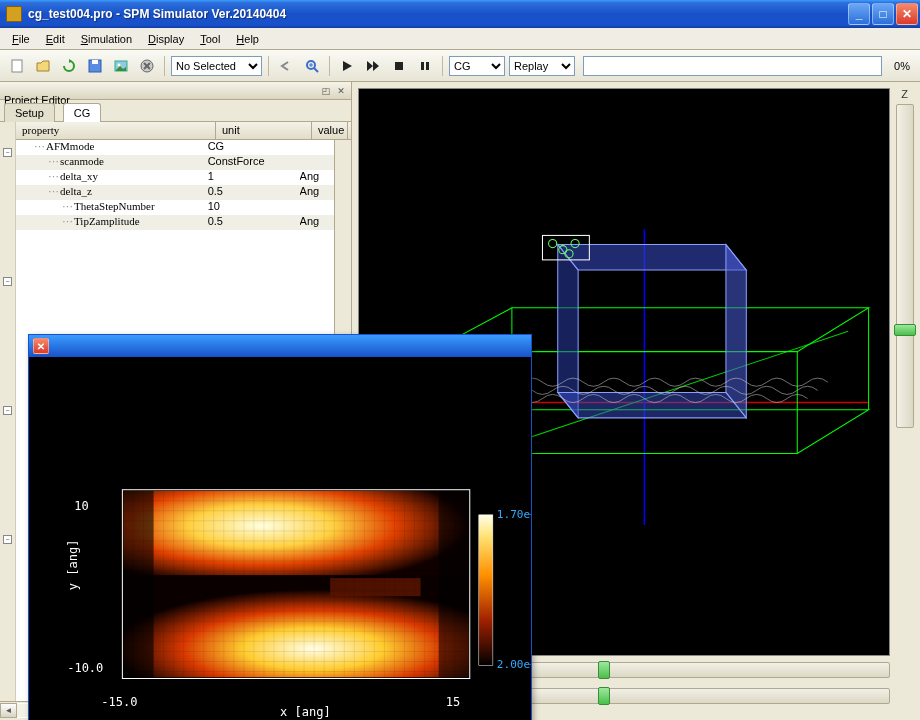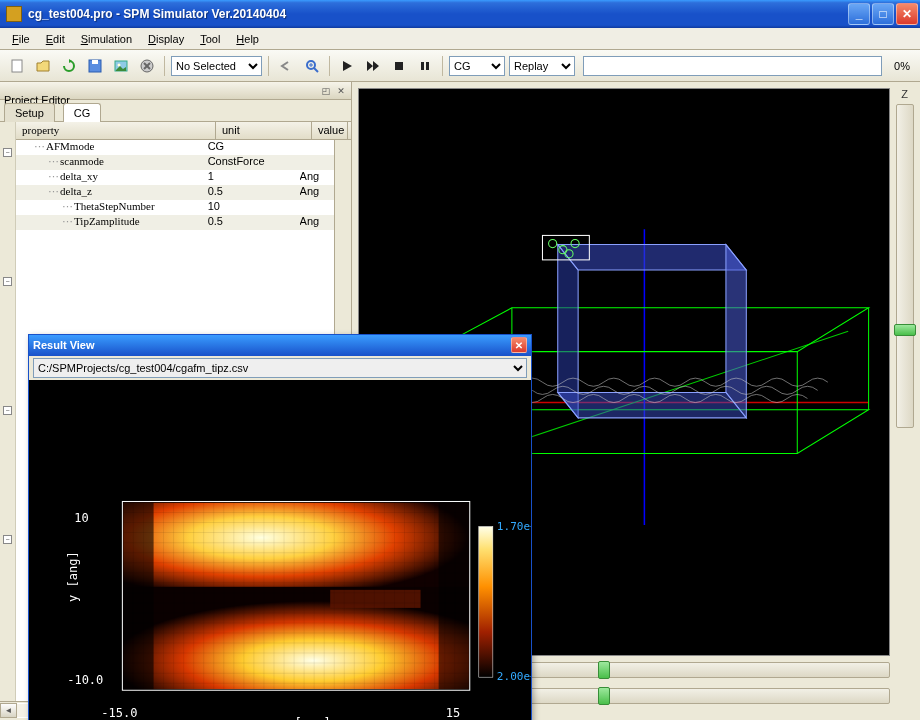--- a/index.html
+++ b/index.html
@@ -313,27 +313,21 @@
           <div class="thumb" style="left:45%"></div>
         </div>
     </div>
     <div class="vslider">
         <div class="thumb" style="top:68%"></div>
       </div>
   </div>
 
   <div class="resultwin">
     <div class="rtitle">
-      <span class="t">Result View</span>
       <span class="xb">✕</span>
-    </div>
-    <div class="pathrow">
-      <select class="path">
-        <option>C:/SPMProjects/cg_test004/cgafm_tipz.csv</option>
-      </select>
     </div>
     <div class="plot">
       <svg width="100%" height="100%" viewBox="0 0 500 368">
         <rect x="0" y="0" width="500" height="368" fill="#000"></rect>
 
         <text x="45" y="140" fill="#fff" font-size="12">10</text>
         <text x="38" y="302" fill="#fff" font-size="12">-10.0</text>
         <text x="48" y="220" fill="#fff" font-size="12" transform="rotate(-90 48 220)">y [ang]</text>
         <text x="72" y="335" fill="#fff" font-size="12">-15.0</text>
         <text x="415" y="335" fill="#fff" font-size="12">15</text>

